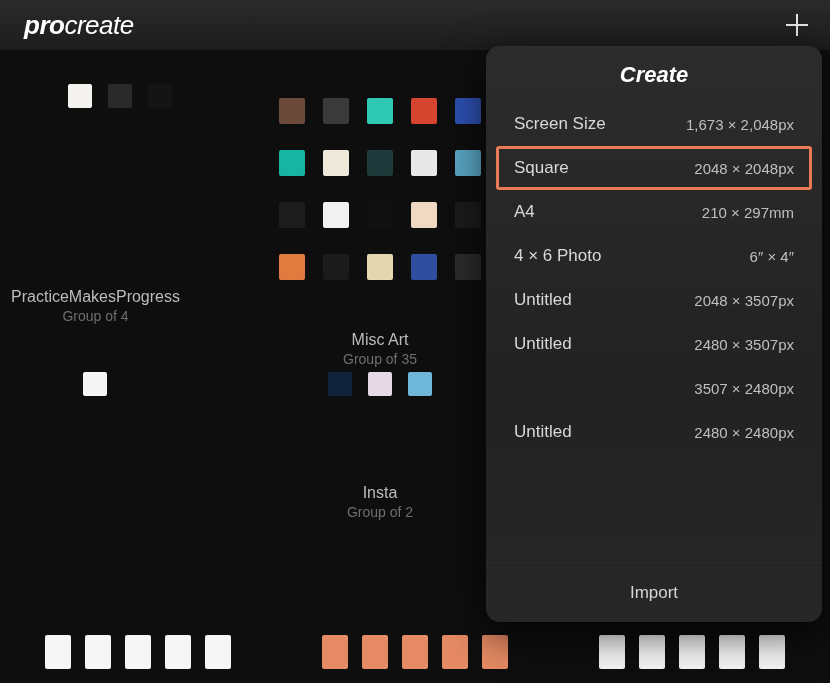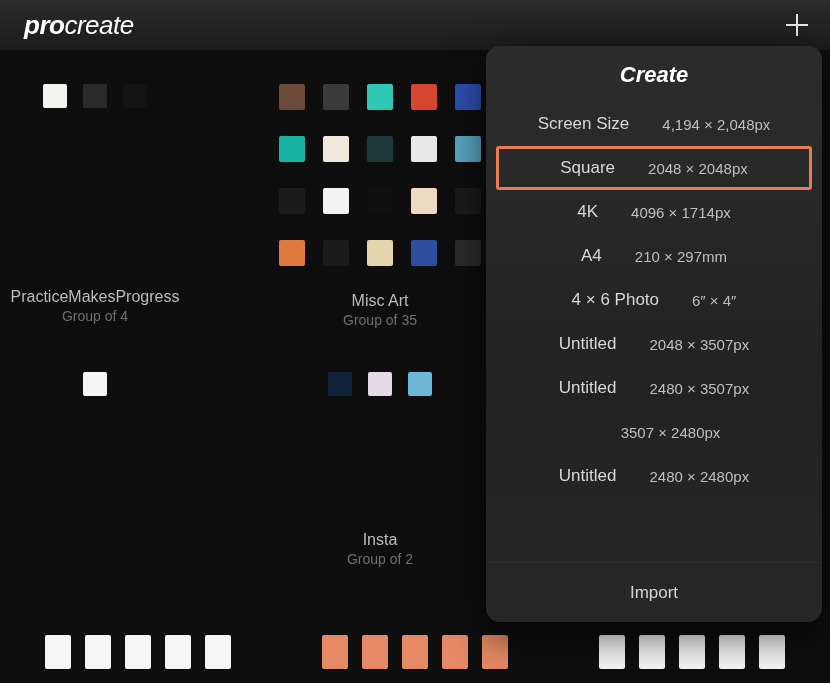--- a/index.html
+++ b/index.html
@@ -16,39 +16,39 @@
   
   .gallery { position:absolute; top:50px; left:0; right:0; bottom:0; }
   .stack   { position:absolute; display:flex; flex-direction:column; align-items:center; }
   .stack .caption { text-align:center; margin-top:8px; }
   .stack .title  { font-size:16px; color:#bcbcbc; }
   .stack .sub    { font-size:14px; color:#6e6e6e; margin-top:2px; }
   .grid { display:flex; flex-wrap:wrap; justify-content:center; }
   .thumb { width:24px; height:24px; margin:4px 8px 22px 8px; border-radius:2px; }
   .g-big .thumb { width:26px; height:26px; margin:4px 9px 22px 9px; }
   
-  #st0 { left:10px;  top:30px; width:170px; height:240px; }
-  #st1 { left:260px; top:30px; width:240px; height:240px; }
+  #st0 { left:10px;  top:30px; width:170px; height:240px;align-items:flex-end; }
+  #st1 { left:260px; top:44px; width:240px; height:240px;gap:25px; }
   #st2 { left:10px;  top:318px; width:170px; height:240px; }
   #st3 { left:260px; top:318px; width:240px; height:240px; }
   #row5 { position:absolute; left:0; right:0; bottom:0; height:70px; display:flex; }
   #row5 .cell { flex:1; display:flex; justify-content:center; align-items:flex-start; gap:14px; padding-top:22px; }
   #row5 .sw { width:26px; height:34px; border-radius:2px; }
   
   .panel { position:absolute; right:8px; top:46px; width:336px; height:576px;
            background:linear-gradient(to bottom,#2c2c2c 0%, #222 60%, #272727 100%);
            border-radius:14px; box-shadow:0 12px 40px rgba(0,0,0,.7);
            display:flex; flex-direction:column; overflow:hidden; }
   .panel::before { content:""; position:absolute; right:13px; top:-8px; width:0; height:0;
                    border-left:9px solid transparent; border-right:9px solid transparent;
                    border-bottom:9px solid #2c2c2c; }
   .panel-title { text-align:center; color:#fff; font-style:italic; font-weight:700; font-size:22px;
                  padding:16px 0 14px; }
   .presets { flex:1; }
-  .preset { display:flex; justify-content:center; align-items:center;
+  .preset { display:flex; justify-content:space-between; align-items:center;
             padding:0 28px; height:44px; cursor:pointer;gap:33px; }
   .preset .name { color:#d8d8d8; font-size:17px; }
   .preset .dim  { color:#bfbfbf; font-size:15px; }
   .preset.highlight { outline:3px solid #e77b56; outline-offset:-3px; border-radius:3px;
                       margin:0 10px; padding:0 18px; }
   .panel-actions { display:flex; border-top:1px solid rgba(255,255,255,.04); height:60px; }
   .panel-actions .act { flex:1; display:flex; align-items:center; justify-content:center;
                         color:#d5d5d5; font-size:17px; cursor:pointer; }
 </style>
 </head>
@@ -105,21 +105,21 @@
     <div class="grid">
         <div class="thumb" style="background: rgb(245, 245, 245);"></div>
       </div>
   </div>
   <div class="stack" id="st3">
     <div class="grid">
         <div class="thumb" style="background: rgb(16, 35, 58);"></div>
         <div class="thumb" style="background: rgb(230, 217, 230);"></div>
         <div class="thumb" style="background: rgb(111, 183, 216);"></div>
       </div>
-    <div class="caption" style="margin-top: 113px;">
+    <div class="caption" style="margin-top: 66px;">
       <div class="title">Insta</div>
       <div class="sub">Group of 2</div>
     </div>
   </div>
   <div id="row5">
     <div class="cell">
         <div class="sw" style="background: rgb(246, 246, 246);"></div>
         <div class="sw" style="background: rgb(246, 246, 246);"></div>
         <div class="sw" style="background: rgb(246, 246, 246);"></div>
         <div class="sw" style="background: rgb(246, 246, 246);"></div>
@@ -140,29 +140,25 @@
         <div class="sw" style="background: rgb(246, 246, 246);"></div>
       </div>
   </div>
 </div>
 
 <div class="panel">
   <div class="panel-title">Create</div>
   <div class="presets">
       <div class="preset">
         <span class="name">Screen Size</span>
-        <span class="dim">4,194 × 2,048px</span>
+        <span class="dim">1,673 × 2,048px</span>
       </div>
       <div class="preset highlight">
         <span class="name">Square</span>
         <span class="dim">2048 × 2048px</span>
-      </div>
-      <div class="preset">
-        <span class="name">4K</span>
-        <span class="dim">4096 × 1714px</span>
       </div>
       <div class="preset">
         <span class="name">A4</span>
         <span class="dim">210 × 297mm</span>
       </div>
       <div class="preset">
         <span class="name">4 × 6 Photo</span>
         <span class="dim">6″ × 4″</span>
       </div>
       <div class="preset">

